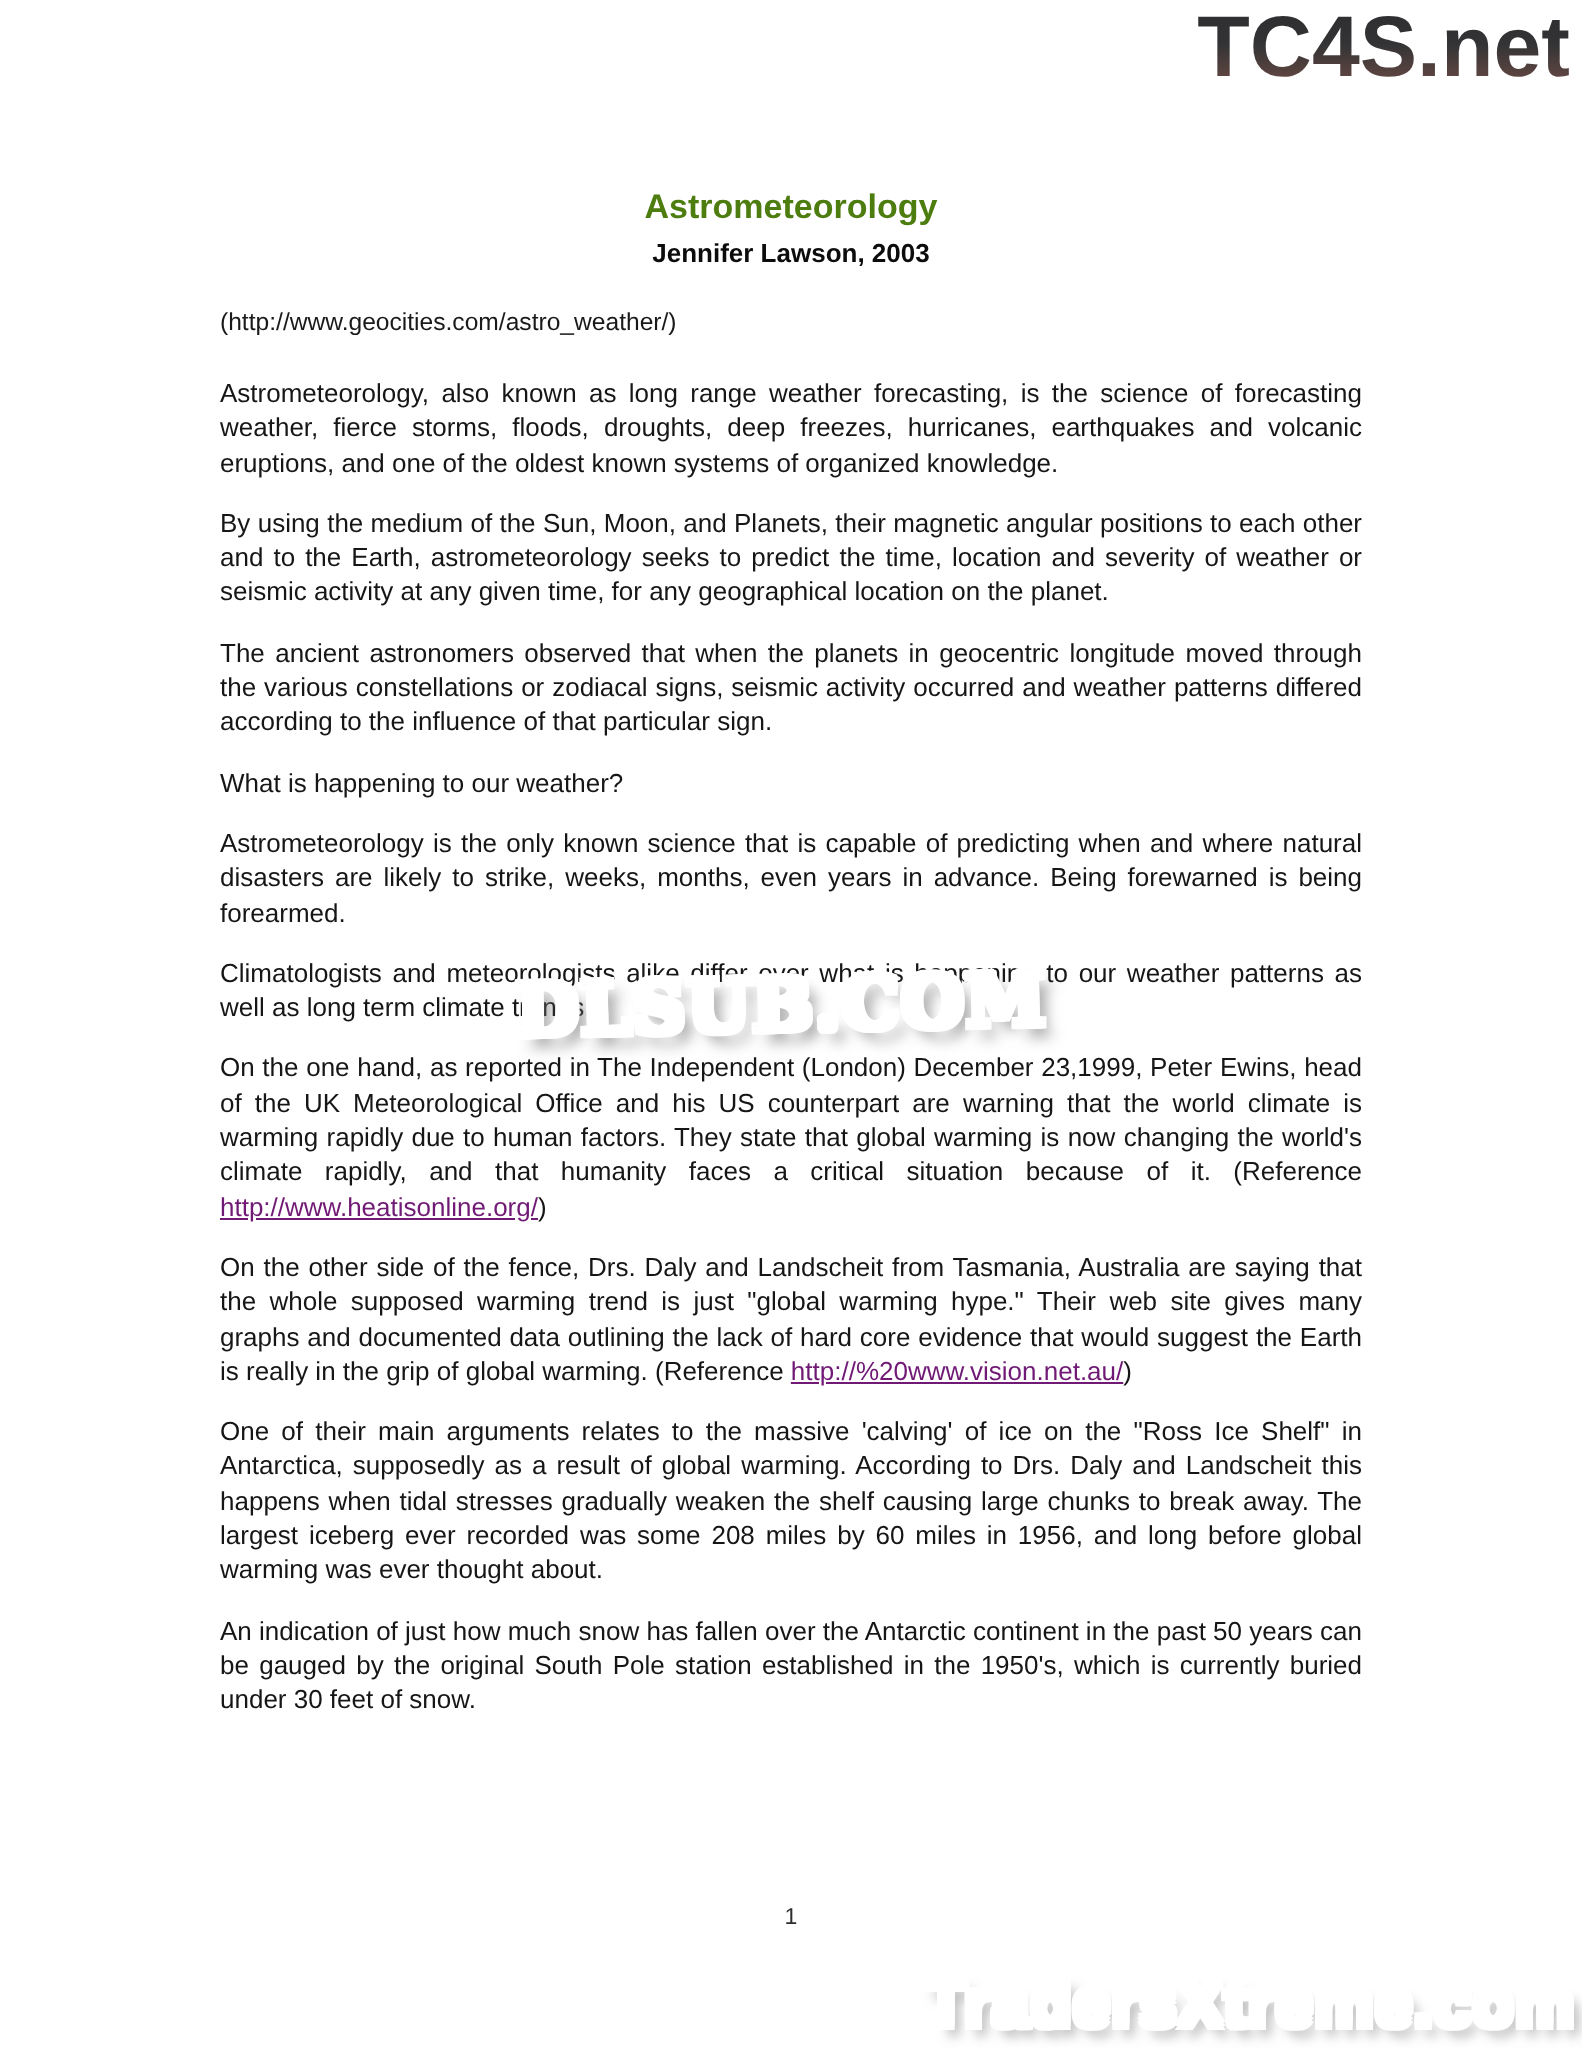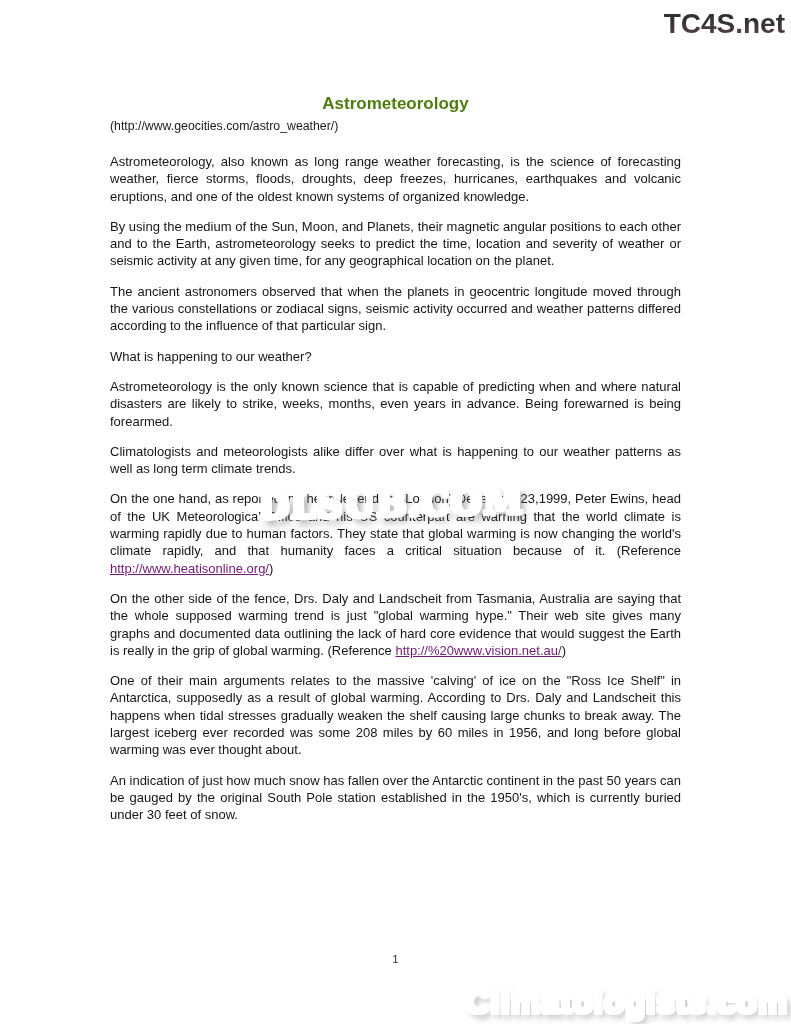--- a/index.html
+++ b/index.html
@@ -12,21 +12,21 @@
     font-family: "Liberation Sans", "DejaVu Sans", sans-serif;
   }
 
   
   .tc4s-logo {
     position: absolute;
     top: 0px;
     right: 6px;
     font-family: "Liberation Sans", sans-serif;
     font-weight: bold;
-    font-size: 28px;
+    font-size: 43px;
     line-height: 48px;
     letter-spacing: 0px;
     background: linear-gradient(180deg, #2d2d2f 0%, #333335 45%, #5a4440 78%, #8a5a50 100%);
     -webkit-background-clip: text;
     background-clip: text;
     color: transparent;
   }
 
   
   .doc-column {
@@ -129,33 +129,34 @@
        4px  5px 6px rgba(120,120,120,0.6);
   }
 </style>
 </head>
 <body>
 
 <div class="tc4s-logo">TC4S.net</div>
 
 <div class="doc-column">
   <h1 class="doc-title">Astrometeorology</h1>
+  <h2 class="doc-byline">Jennifer Lawson, 2003</h2>
   <div class="doc-source">(http://www.geocities.com/astro_weather/)</div>
 
   <div>
       <p class="para"><span>Astrometeorology, also known as long range weather forecasting, is the science of forecasting weather, fierce storms, floods, droughts, deep freezes, hurricanes, earthquakes and volcanic eruptions, and one of the oldest known systems of organized knowledge.</span></p>
       <p class="para"><span>By using the medium of the Sun, Moon, and Planets, their magnetic angular positions to each other and to the Earth, astrometeorology seeks to predict the time, location and severity of weather or seismic activity at any given time, for any geographical location on the planet.</span></p>
       <p class="para"><span>The ancient astronomers observed that when the planets in geocentric longitude moved through the various constellations or zodiacal signs, seismic activity occurred and weather patterns differed according to the influence of that particular sign.</span></p>
       <p class="para"><span>What is happening to our weather?</span></p>
       <p class="para"><span>Astrometeorology is the only known science that is capable of predicting when and where natural disasters are likely to strike, weeks, months, even years in advance. Being forewarned is being forearmed.</span></p>
       <p class="para"><span>Climatologists and meteorologists alike differ over what is happening to our weather patterns as well as long term climate trends.</span></p>
       <p class="para"><span>On the one hand, as reported in The Independent (London) December 23,1999, Peter Ewins, head of the UK Meteorological Office and his US counterpart are warning that the world climate is warming rapidly due to human factors. They state that global warming is now changing the world's climate rapidly, and that humanity faces a critical situation because of it. (Reference </span><a class="doc-link" href="#">http://www.heatisonline.org/</a><span>)</span></p>
       <p class="para"><span>On the other side of the fence, Drs. Daly and Landscheit from Tasmania, Australia are saying that the whole supposed warming trend is just "global warming hype." Their web site gives many graphs and documented data outlining the lack of hard core evidence that would suggest the Earth is really in the grip of global warming. (Reference </span><a class="doc-link" href="#">http://%20www.vision.net.au/</a><span>)</span></p>
       <p class="para"><span>One of their main arguments relates to the massive 'calving' of ice on the "Ross Ice Shelf" in Antarctica, supposedly as a result of global warming. According to Drs. Daly and Landscheit this happens when tidal stresses gradually weaken the shelf causing large chunks to break away. The largest iceberg ever recorded was some 208 miles by 60 miles in 1956, and long before global warming was ever thought about.</span></p>
       <p class="para"><span>An indication of just how much snow has fallen over the Antarctic continent in the past 50 years can be gauged by the original South Pole station established in the 1950's, which is currently buried under 30 feet of snow.</span></p>
     </div>
 </div>
 
 <div class="dlsub-watermark">DLSUB.COM</div>
 
 <div class="page-number">1</div>
 
-<div class="traders-watermark">Climatologists.com</div>
+<div class="traders-watermark">TradersXtreme.com</div>
 
 </body></html>

